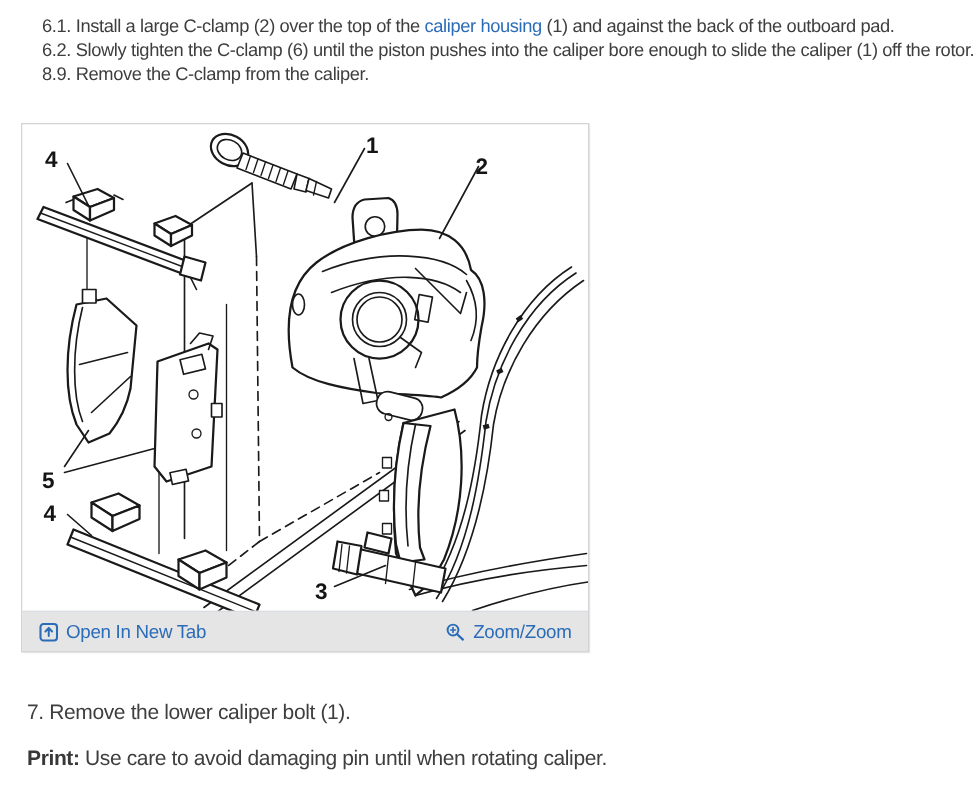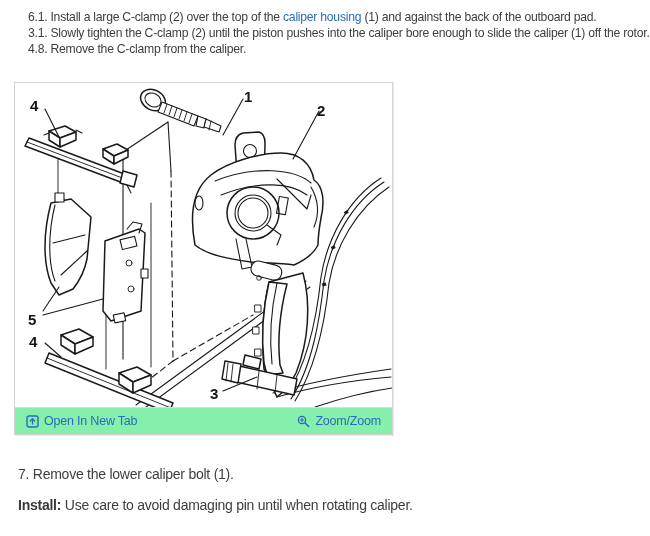--- a/index.html
+++ b/index.html
@@ -11,43 +11,43 @@
   .instructions{padding:9px 0 0 18px;font-size:12.2px;letter-spacing:-0.25px;line-height:16px;}
   .instructions .line{white-space:nowrap;}
   .instructions .sub{margin-left:10px;}
   .textlink{color:#2b6cb8;text-decoration:none;cursor:pointer;}
   .figure-panel{
     margin:25px 0 0 14px;width:379px;box-sizing:border-box;
     border:1px solid #d4d4d4;background:#fff;box-shadow:1px 1px 1px rgba(0,0,0,0.08);
   }
   .figure-image{height:324px;position:relative;background:#fff;}
   .figure-footer{
-    height:26px;background:#86efac;border-top:1px solid #d9dde2;
+    height:26px;background:#e5e5e5;border-top:1px solid #d9dde2;
     display:flex;align-items:center;justify-content:space-between;
     padding:0 11px;font-size:12.5px;letter-spacing:-0.2px;
   }
   .footer-link{color:#2b6cb8;display:flex;align-items:center;gap:5px;cursor:pointer;text-decoration:none;}
   .footer-link svg{display:block;}
   .after{margin:31px 0 0 18px;font-size:14px;letter-spacing:-0.25px;line-height:16px;}
   .after .line7{margin-bottom:15px;}
   .notice-label{font-weight:bold;color:#383838;}
   
   .dwg{stroke:#1a1a1a;fill:none;stroke-linecap:round;stroke-linejoin:round;}
   .w15{stroke-width:1.5;} .w11{stroke-width:1.1;} .w09{stroke-width:0.9;}
   .whitefill{fill:#ffffff;}
   .callout-num{font-family:"Liberation Sans",sans-serif;font-size:15px;font-weight:bold;fill:#141414;}
   .dash{stroke-dasharray:6 4;}
 </style>
 </head>
 <body>
 
 <div class="instructions">
   <div class="line sub"><span>6.1. Install a large C-clamp (2) over the top of the </span><a class="textlink">caliper housing</a><span> (1) and against the back of the outboard pad.</span></div>
-  <div class="line sub">3.1. Slowly tighten the C-clamp (2) until the piston pushes into the caliper bore enough to slide the caliper (1) off the rotor.</div>
-  <div class="line sub">4.8. Remove the C-clamp from the caliper.</div>
+  <div class="line sub">6.2. Slowly tighten the C-clamp (6) until the piston pushes into the caliper bore enough to slide the caliper (1) off the rotor.</div>
+  <div class="line sub">8.9. Remove the C-clamp from the caliper.</div>
 </div>
 
 <div class="figure-panel">
   <div class="figure-image">
     <svg width="377" height="324" viewBox="0 0 377 324">
 
       <g>
         <path class="dwg w11" d="M153,39 L108,69"></path>
         <path class="dwg w11" d="M108,69 L108,276"></path>
         <path class="dwg w11" d="M153,39 L156,88"></path>
@@ -190,14 +190,14 @@
         <path d="M5,3.4 L5,6.6 M3.4,5 L6.6,5" stroke="#2b6cb8" stroke-width="1.1" stroke-linecap="round"></path>
         <path d="M7.8,7.8 L11.6,11.4" stroke="#2b6cb8" stroke-width="1.5" stroke-linecap="round"></path>
       </svg>
       <span>Zoom/Zoom</span>
     </a>
   </div>
 </div>
 
 <div class="after">
   <div class="line7">7. Remove the lower caliper bolt (1).</div>
-  <div><span class="notice-label">Install:</span><span> Use care to avoid damaging pin until when rotating caliper.</span></div>
+  <div><span class="notice-label">Print:</span><span> Use care to avoid damaging pin until when rotating caliper.</span></div>
 </div>
 
 </body></html>

